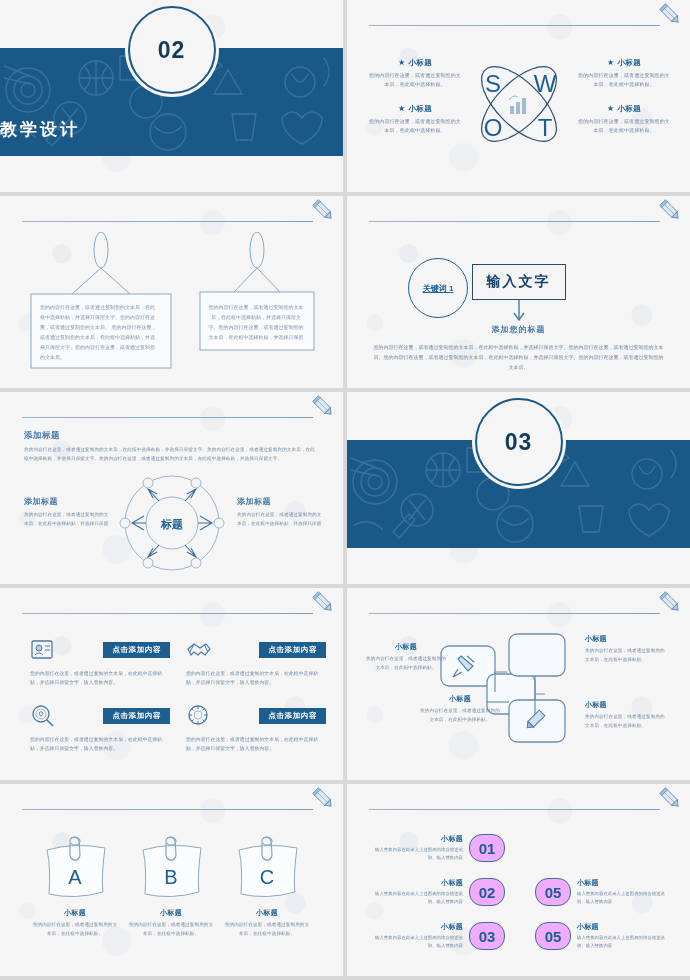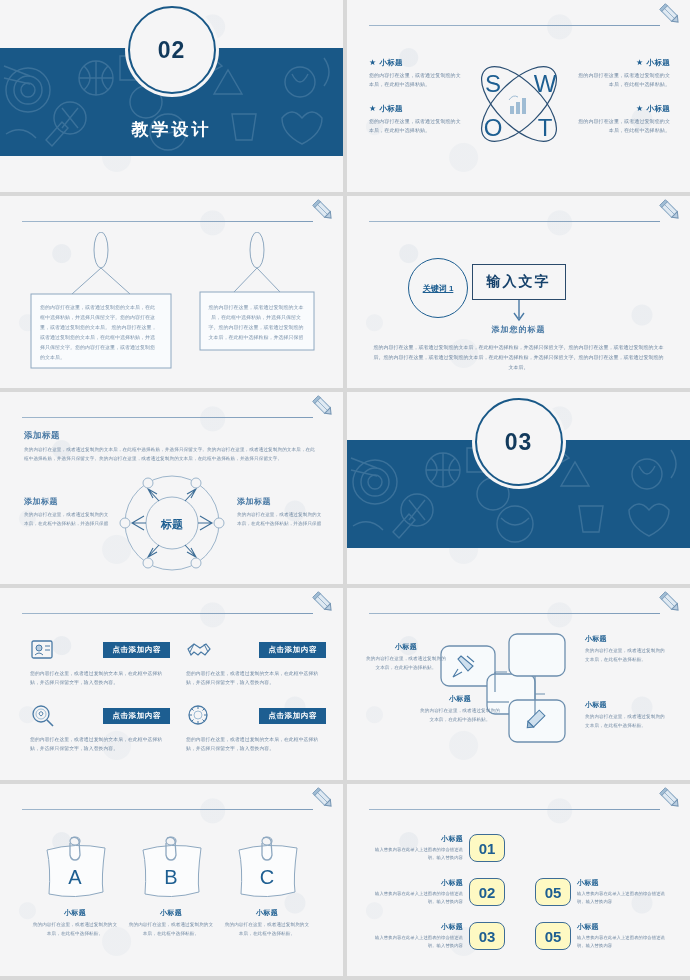--- a/index.html
+++ b/index.html
@@ -49,37 +49,37 @@
     background:#f5f5f6;border:2px solid #195887;
     box-shadow:0 0 0 3px #f5f5f6;
     display:flex;align-items:center;justify-content:center;
     z-index:3;
   }
   .sec-num{
     font-size:23px;font-weight:bold;color:#123a5c;letter-spacing:1px;
   }
   .sec-title{
     position:absolute;left:0;right:0;top:118px;
-    text-align:center;color:#ffffff;
+    text-align:left;color:#ffffff;
     font-size:17px;font-weight:bold;letter-spacing:3px;
     z-index:3;
   }
 
   
   .rule{
     position:absolute;left:22px;right:30px;top:25px;height:1px;
     background:linear-gradient(to right,#9fb6cc,#7e9cba);
   }
   .pencil{position:absolute;right:6px;top:2px;width:26px;height:26px;}
 
   
   .swot-col{position:absolute;top:58px;width:92px;}
   .swot-col.left{left:22px;text-align:left;}
   .swot-col.right{right:20px;text-align:right;}
-  .swot-blk{margin-bottom:14px;}
+  .swot-blk{margin-bottom:14px;text-align:center;}
   .sub-h{
     color:#1d5e91;font-size:7.5px;font-weight:bold;margin-bottom:3px;
     letter-spacing:.3px;
   }
   .star{color:#1d5e91;font-size:8px;margin-right:3px;}
   .body-xs{
     color:#6d86a0;font-size:5px;line-height:1.85;letter-spacing:.1px;
   }
   .swot-graphic{position:absolute;left:50%;top:48px;transform:translateX(-50%);}
 
@@ -135,24 +135,24 @@
   .rb-lab .body-xs{font-size:4.6px;line-height:1.9;}
 
   
   .note-col{position:absolute;top:52px;width:106px;text-align:center;}
   .note-col .sub-h{font-size:7px;margin-top:6px;}
   .note-col .body-xs{font-size:4.6px;line-height:1.9;padding:0 10px;}
 
   
   .num-row{position:absolute;display:flex;align-items:center;gap:6px;}
   .num-box{
-    width:34px;height:26px;border:1.4px solid #3d6d96;border-radius:8px;
+    width:34px;height:26px;border:1.4px solid #3d6d96;border-radius:13px;
     display:flex;align-items:center;justify-content:center;
     color:#1d5e91;font-size:15px;font-weight:bold;flex:0 0 auto;
-    background:#fef9c3;
+    background:#f0abfc;
   }
   .num-txt{width:92px;}
   .num-txt .sub-h{font-size:7px;margin-bottom:2px;}
   .num-txt .body-xs{font-size:4.3px;line-height:1.8;}
   .num-txt.ta-r{text-align:right;}
   .num-txt.ta-l{text-align:left;}
 </style>
 </head>
 <body>
 

